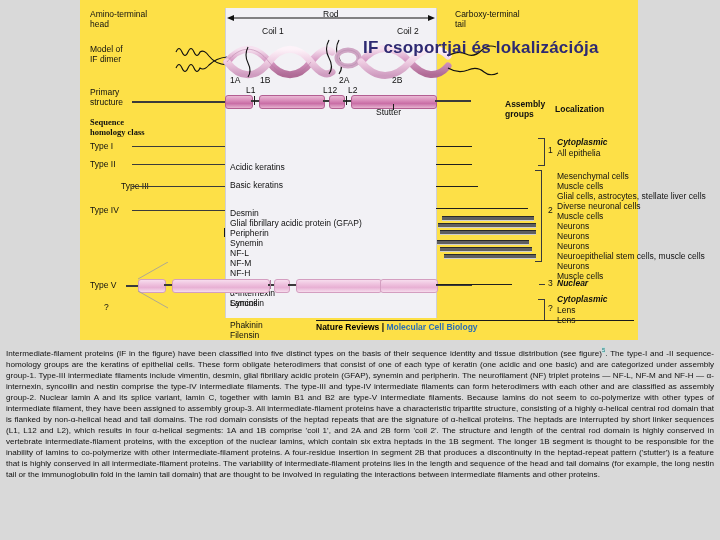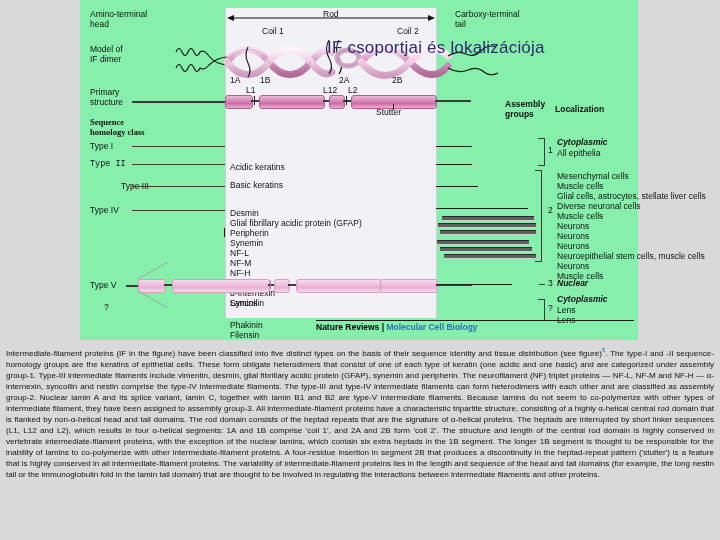--- a/index.html
+++ b/index.html
@@ -7,32 +7,32 @@
     width:720px;height:540px;
     background:#d9d9d9;
     font-family:"Liberation Sans", sans-serif;
     overflow:hidden;
     position:relative;
     -webkit-font-smoothing:none;
   }
   
   #figure-panel{
     position:absolute;left:80px;top:0;width:558px;height:340px;
-    background:#86efac;
+    background:#fde047;
   }
   
   .tint-col{
     position:absolute;left:145px;top:8px;width:210px;height:310px;
     background:#f2f1f5;
     border-left:1px solid #cfcfd8;border-right:1px solid #cfcfd8;
   }
   .hu-title{
     position:absolute;left:327px;top:38px;
-    font-size:17px;font-weight:normal;color:#2e2a72;
-    letter-spacing:.2px;white-space:nowrap;
+    font-size:17px;font-weight:bold;color:#2e2a72;
+    letter-spacing:.2px;white-space:nowrap;padding-left:36px;
   }
   
   .lbl{position:absolute;font-size:8.5px;color:#101010;white-space:nowrap;line-height:1.12;}
   .lbl.b{font-weight:bold;}
   .lbl.i{font-style:italic;font-weight:bold;}
   .ctr{text-align:left;margin-top:23px;}
   .vline{position:absolute;width:1px;background:#1a1a1a;}
   
   .rod{
     position:absolute;border-radius:3px;
@@ -168,21 +168,21 @@
 
   <div class="lbl b" style="left:10px;top:118px;font-family:Liberation Serif, serif;">
     <span>Sequence</span><br>
     <span>homology class</span>
   </div>
 
   <div class="lbl" style="left:10px;top:142px;">Type I</div>
   <div class="connector" style="left:52px;top:146px;width:93px;height:1px;"></div>
   <div class="lbl ctr" style="left:150px;top:140px;width:200px;">Acidic keratins</div>
 
-  <div class="lbl" style="left:10px;top:160px;font-family:Liberation Mono, monospace;">Type II</div>
+  <div class="lbl" style="left:10px;top:160px;">Type II</div>
   <div class="connector" style="left:52px;top:164px;width:93px;height:1px;"></div>
   <div class="lbl ctr" style="left:150px;top:158px;width:200px;">Basic keratins</div>
 
   <div class="lbl" style="left:10px;top:182px;margin-left:31px;">Type III</div>
   <div class="connector" style="left:52px;top:186px;width:93px;height:1px;"></div>
   <div class="lbl ctr" style="left:150px;top:186px;width:200px;">Desmin</div>
   <div class="lbl ctr" style="left:150px;top:196px;width:200px;">Glial fibrillary acidic protein (GFAP)</div>
   <div class="lbl ctr" style="left:150px;top:206px;width:200px;">Peripherin</div>
   <div class="lbl ctr" style="left:150px;top:216px;width:200px;">Synemin</div>
 

